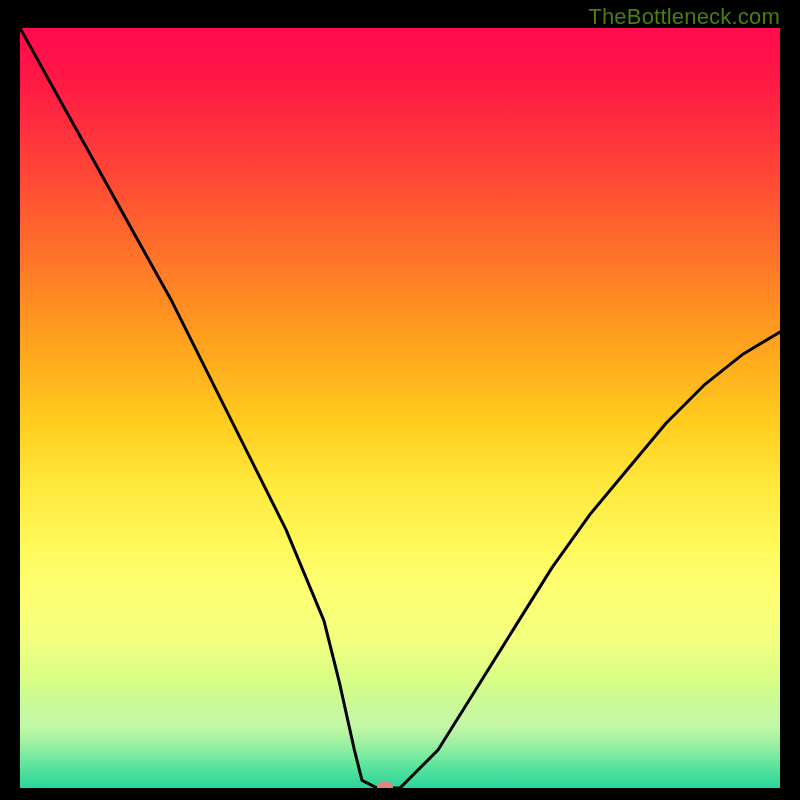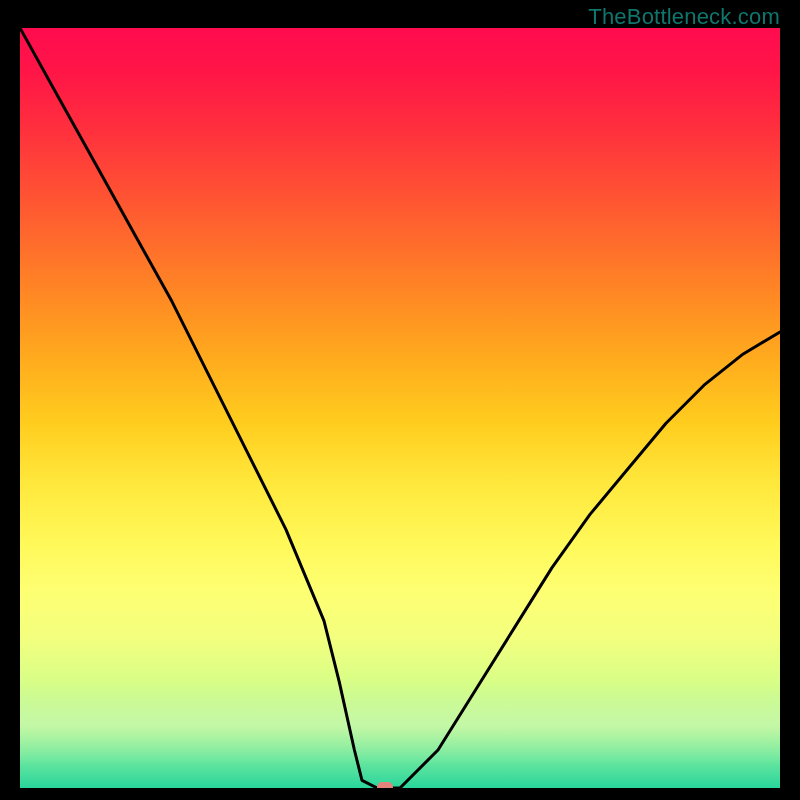--- a/index.html
+++ b/index.html
@@ -13,21 +13,21 @@
   .outer {
     width: 800px;
     height: 800px;
     background: #000;
     position: relative;
   }
   .watermark {
     position: absolute;
     top: 4px;
     right: 20px;
-    color: #0f766e;
+    color: #4d7c0f;
     font-family: Arial, Helvetica, sans-serif;
     font-size: 22px;
     letter-spacing: 0.2px;
     z-index: 10;
   }
   .plot {
     position: absolute;
     left: 20px;
     top: 28px;
     width: 760px;

